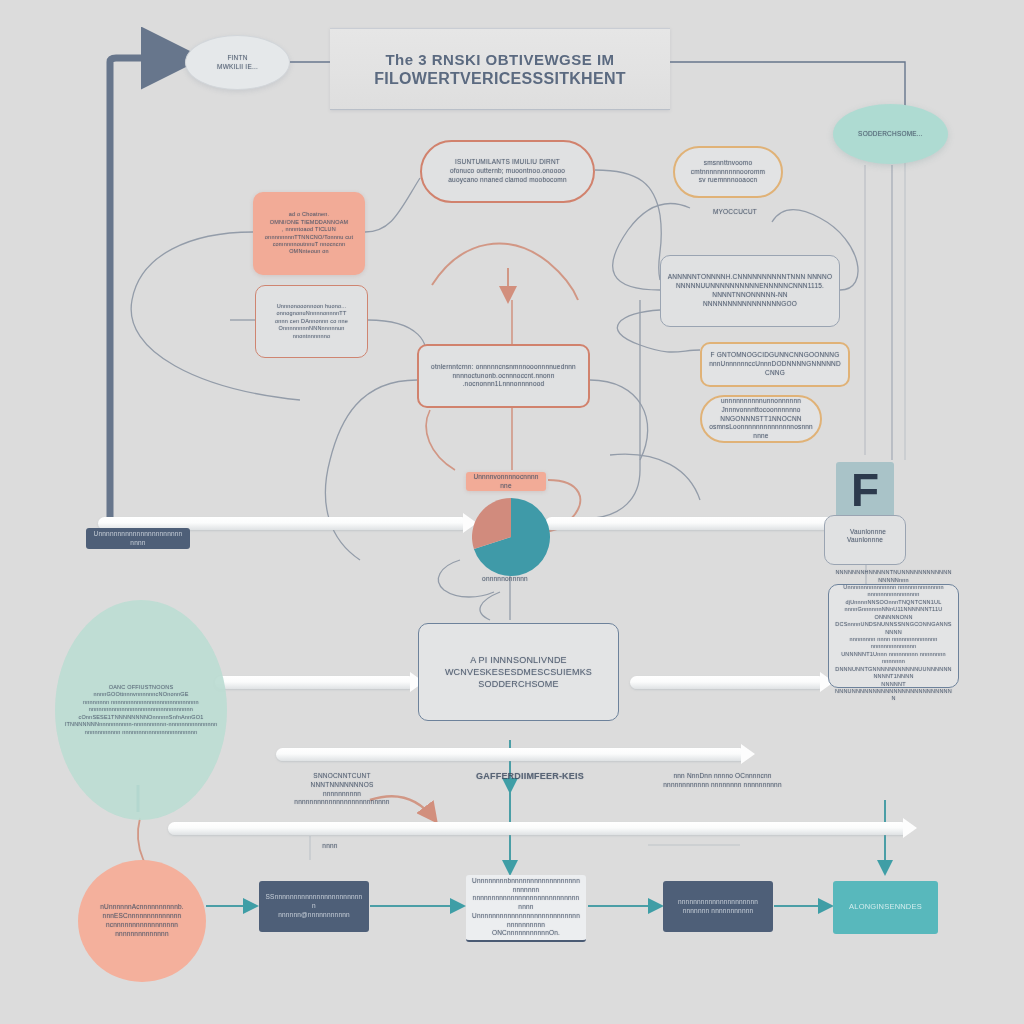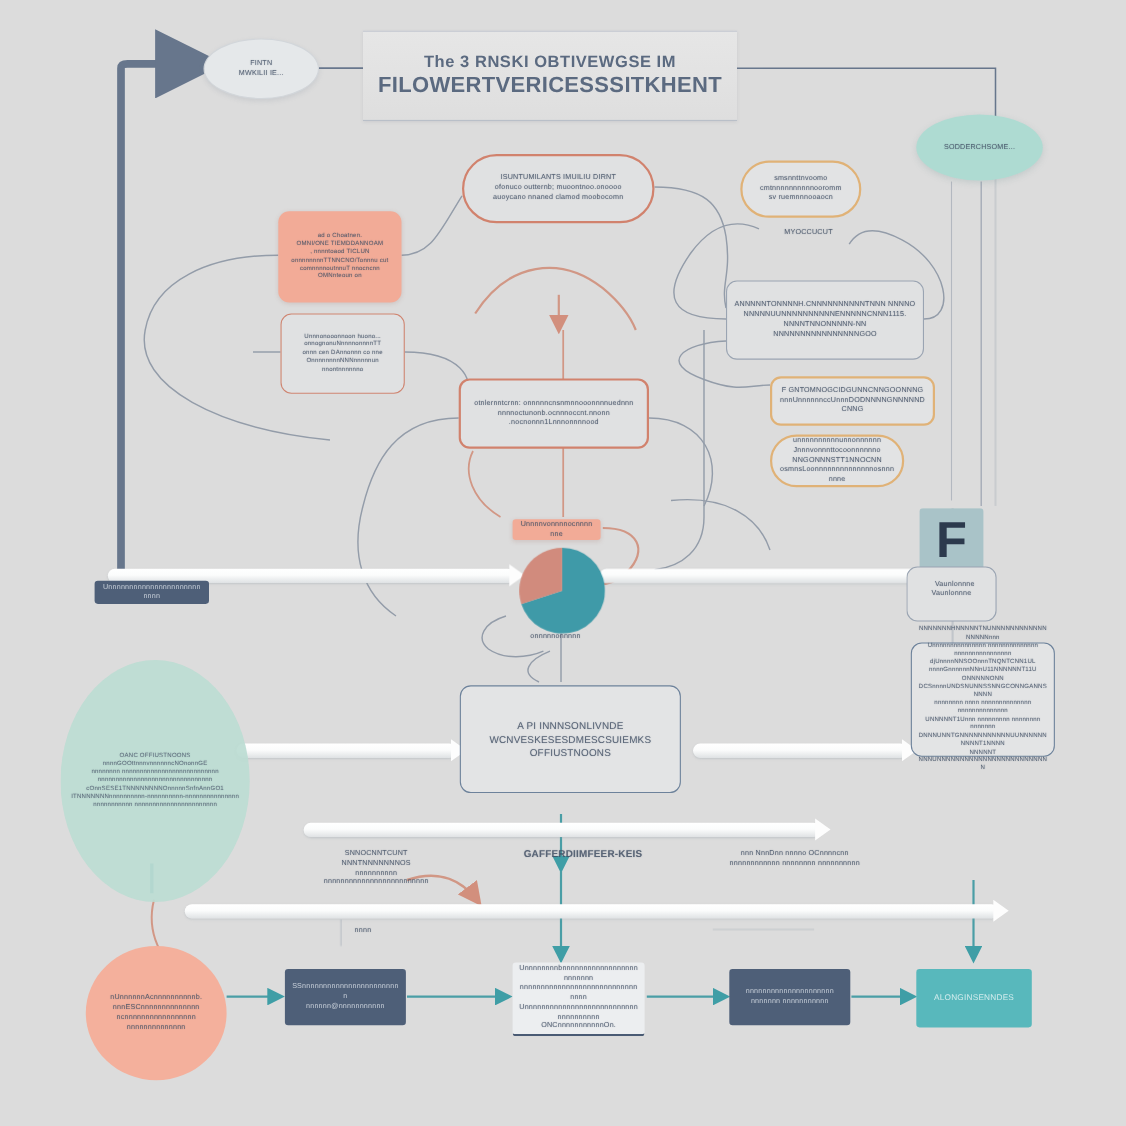--- a/index.html
+++ b/index.html
@@ -32,21 +32,21 @@
 
   
   #title-banner{
     position:absolute;left:330px;top:28px;width:340px;height:80px;
     background:linear-gradient(180deg,#e6e6e6 0%,#e2e2e2 55%,#dedede 100%);
     border-top:1px solid #c9cdd4;border-bottom:1px solid #b9bfc8;
     display:flex;flex-direction:column;align-items:center;justify-content:center;
     box-shadow:0 1px 3px rgba(120,130,145,.18);
   }
   #title-banner .line1{font-size:15px;font-weight:bold;color:#5b6a80;filter:blur(.5px);letter-spacing:.5px;}
-  #title-banner .line2{font-size:20px;font-weight:bold;color:#5b6a80;filter:blur(.5px);letter-spacing:.3px;margin-top:2px;text-align:right;}
+  #title-banner .line2{font-size:16px;font-weight:bold;color:#5b6a80;filter:blur(.5px);letter-spacing:.3px;margin-top:2px;text-align:right;}
 
   
   .ellipse{border-radius:50%;}
   .pill{border-radius:999px;}
   .rbox{border-radius:10px;}
   .box{border-radius:3px;}
 
   .n-pale-ellipse{background:#e5e8ea;border:1px solid #d2d6da;box-shadow:0 2px 5px rgba(130,140,155,.2);}
   .n-mint-ellipse{background:#aedbd2;box-shadow:0 2px 6px rgba(120,150,150,.25);}
   .n-mint-blob{background:#bcddd3;opacity:.92;}
@@ -246,21 +246,21 @@
         <div class="blur-text t-xxs">nnnnGOOttnnnvnnnnnncNOnonnGE</div>
         <div class="blur-text t-xxs">nnnnnnnn nnnnnnnnnnnnnnnnnnnnnnnnnnn</div>
         <div class="blur-text t-xxs">nnnnnnnnnnnnnnnnnnnnnnnnnnnnnnnn</div>
         <div class="blur-text t-xxs">cOnnSESE1TNNNNNNNNOnnnnnSnfnAnnGO1</div>
         <div class="blur-text t-xxs">ITNNNNNNNnnnnnnnnnn-nnnnnnnnnn-nnnnnnnnnnnnnnn</div>
         <div class="blur-text t-xxs">nnnnnnnnnnn nnnnnnnnnnnnnnnnnnnnnnn</div>
       </div>
       <div class="node rbox n-slate-out" style="left: 418px; top: 623px; width: 201px; height: 98px; padding: 3px 6px;">
         <div class="blur-text t-m">A PI INNNSONLIVNDE</div>
         <div class="blur-text t-m">WCNVESKESESDMESCSUIEMKS</div>
-        <div class="blur-text t-m">OFFIUSTNOONS</div>
+        <div class="blur-text t-m">SODDERCHSOME</div>
       </div>
       <div class="node ellipse n-salmon-ell" style="left: 78px; top: 860px; width: 128px; height: 122px; padding: 3px 6px;">
         <div class="blur-text t-xs">nUnnnnnnAcnnnnnnnnnnb.</div>
         <div class="blur-text t-xs">nnnESCnnnnnnnnnnnnnn</div>
         <div class="blur-text t-xs">ncnnnnnnnnnnnnnnnnn</div>
         <div class="blur-text t-xs">nnnnnnnnnnnnnn</div>
       </div>
       <div class="node box n-slate-fill" style="left: 259px; top: 881px; width: 110px; height: 51px; padding: 3px 6px;">
         <div class="blur-text t-xs">SSnnnnnnnnnnnnnnnnnnnnnnnn</div>
         <div class="blur-text t-xs">nnnnnn@nnnnnnnnnnn</div>

